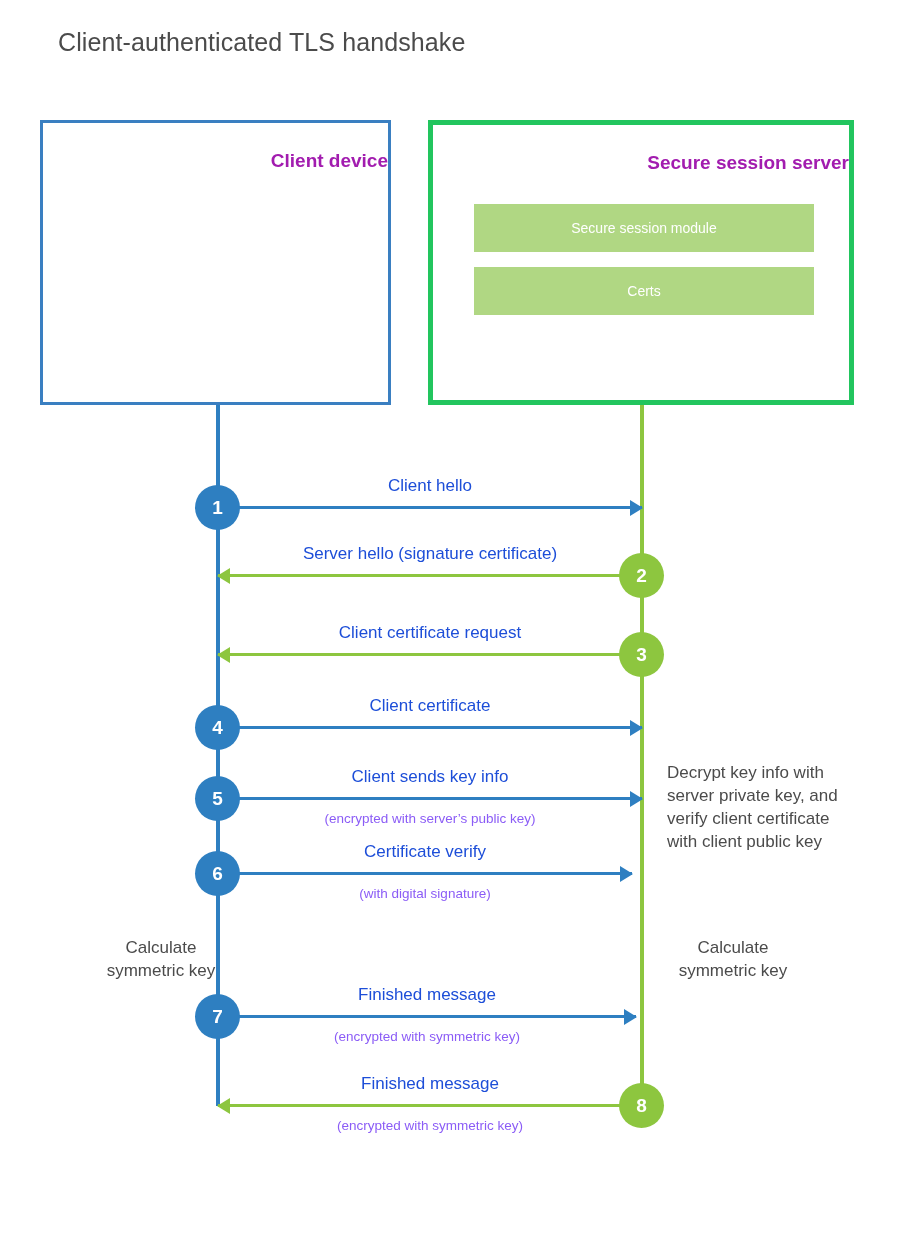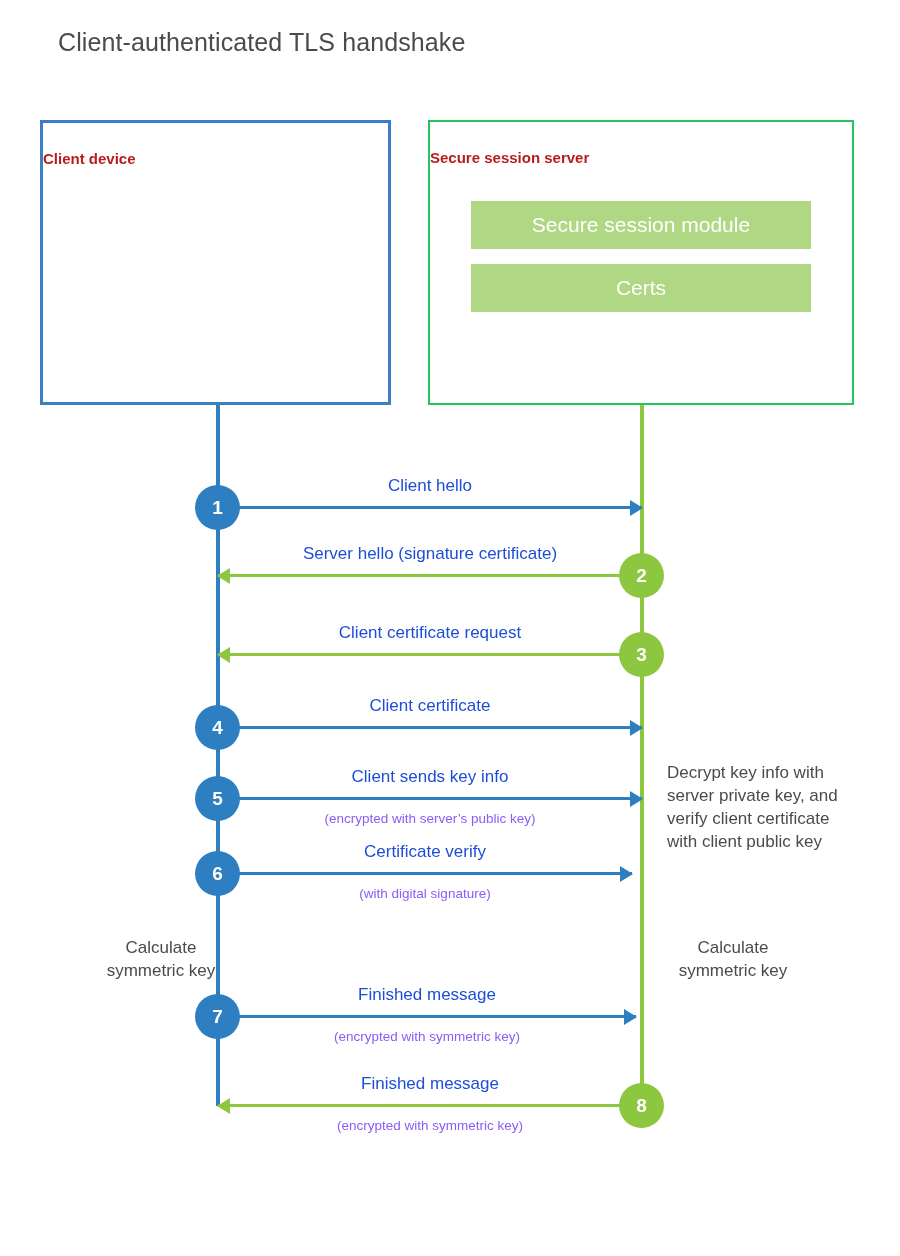--- a/index.html
+++ b/index.html
@@ -40,31 +40,31 @@
     top: 120px;
     width: 351px;
     height: 285px;
     border: 3px solid #3a7fc1;
   }
   #server-box {
     left: 428px;
     top: 120px;
     width: 426px;
     height: 285px;
-    border: 2px solid #22c55e;
+    border: 5px solid #22c55e;
   }
   .actor-title {
     position: absolute;
     left: 0;
     right: 0;
     top: 27px;
-    text-align: left;
-    font-size: 15px;
+    text-align: right;
+    font-size: 19px;
     font-weight: bold;
-    color: #b91c1c;
+    color: #a21caf;
   }
 
   
   #client-app {
     position: absolute;
     left: 35px;
     top: 75px;
     width: 276px;
     height: 180px;
     background: #62a0d6;
@@ -85,21 +85,21 @@
     position: absolute;
     left: 41px;
     width: 340px;
     height: 48px;
     background: #aed581;
     background: #b0d783;
     display: flex;
     align-items: center;
     justify-content: center;
     color: #ffffff;
-    font-size: 21px;
+    font-size: 14px;
   }
   #server-bar-0 { top: 79px; }
   #server-bar-1 { top: 142px; }
   #server-bar-2 { top: 204px; }
 
   
   .lifeline {
     position: absolute;
     width: 4px;
   }

